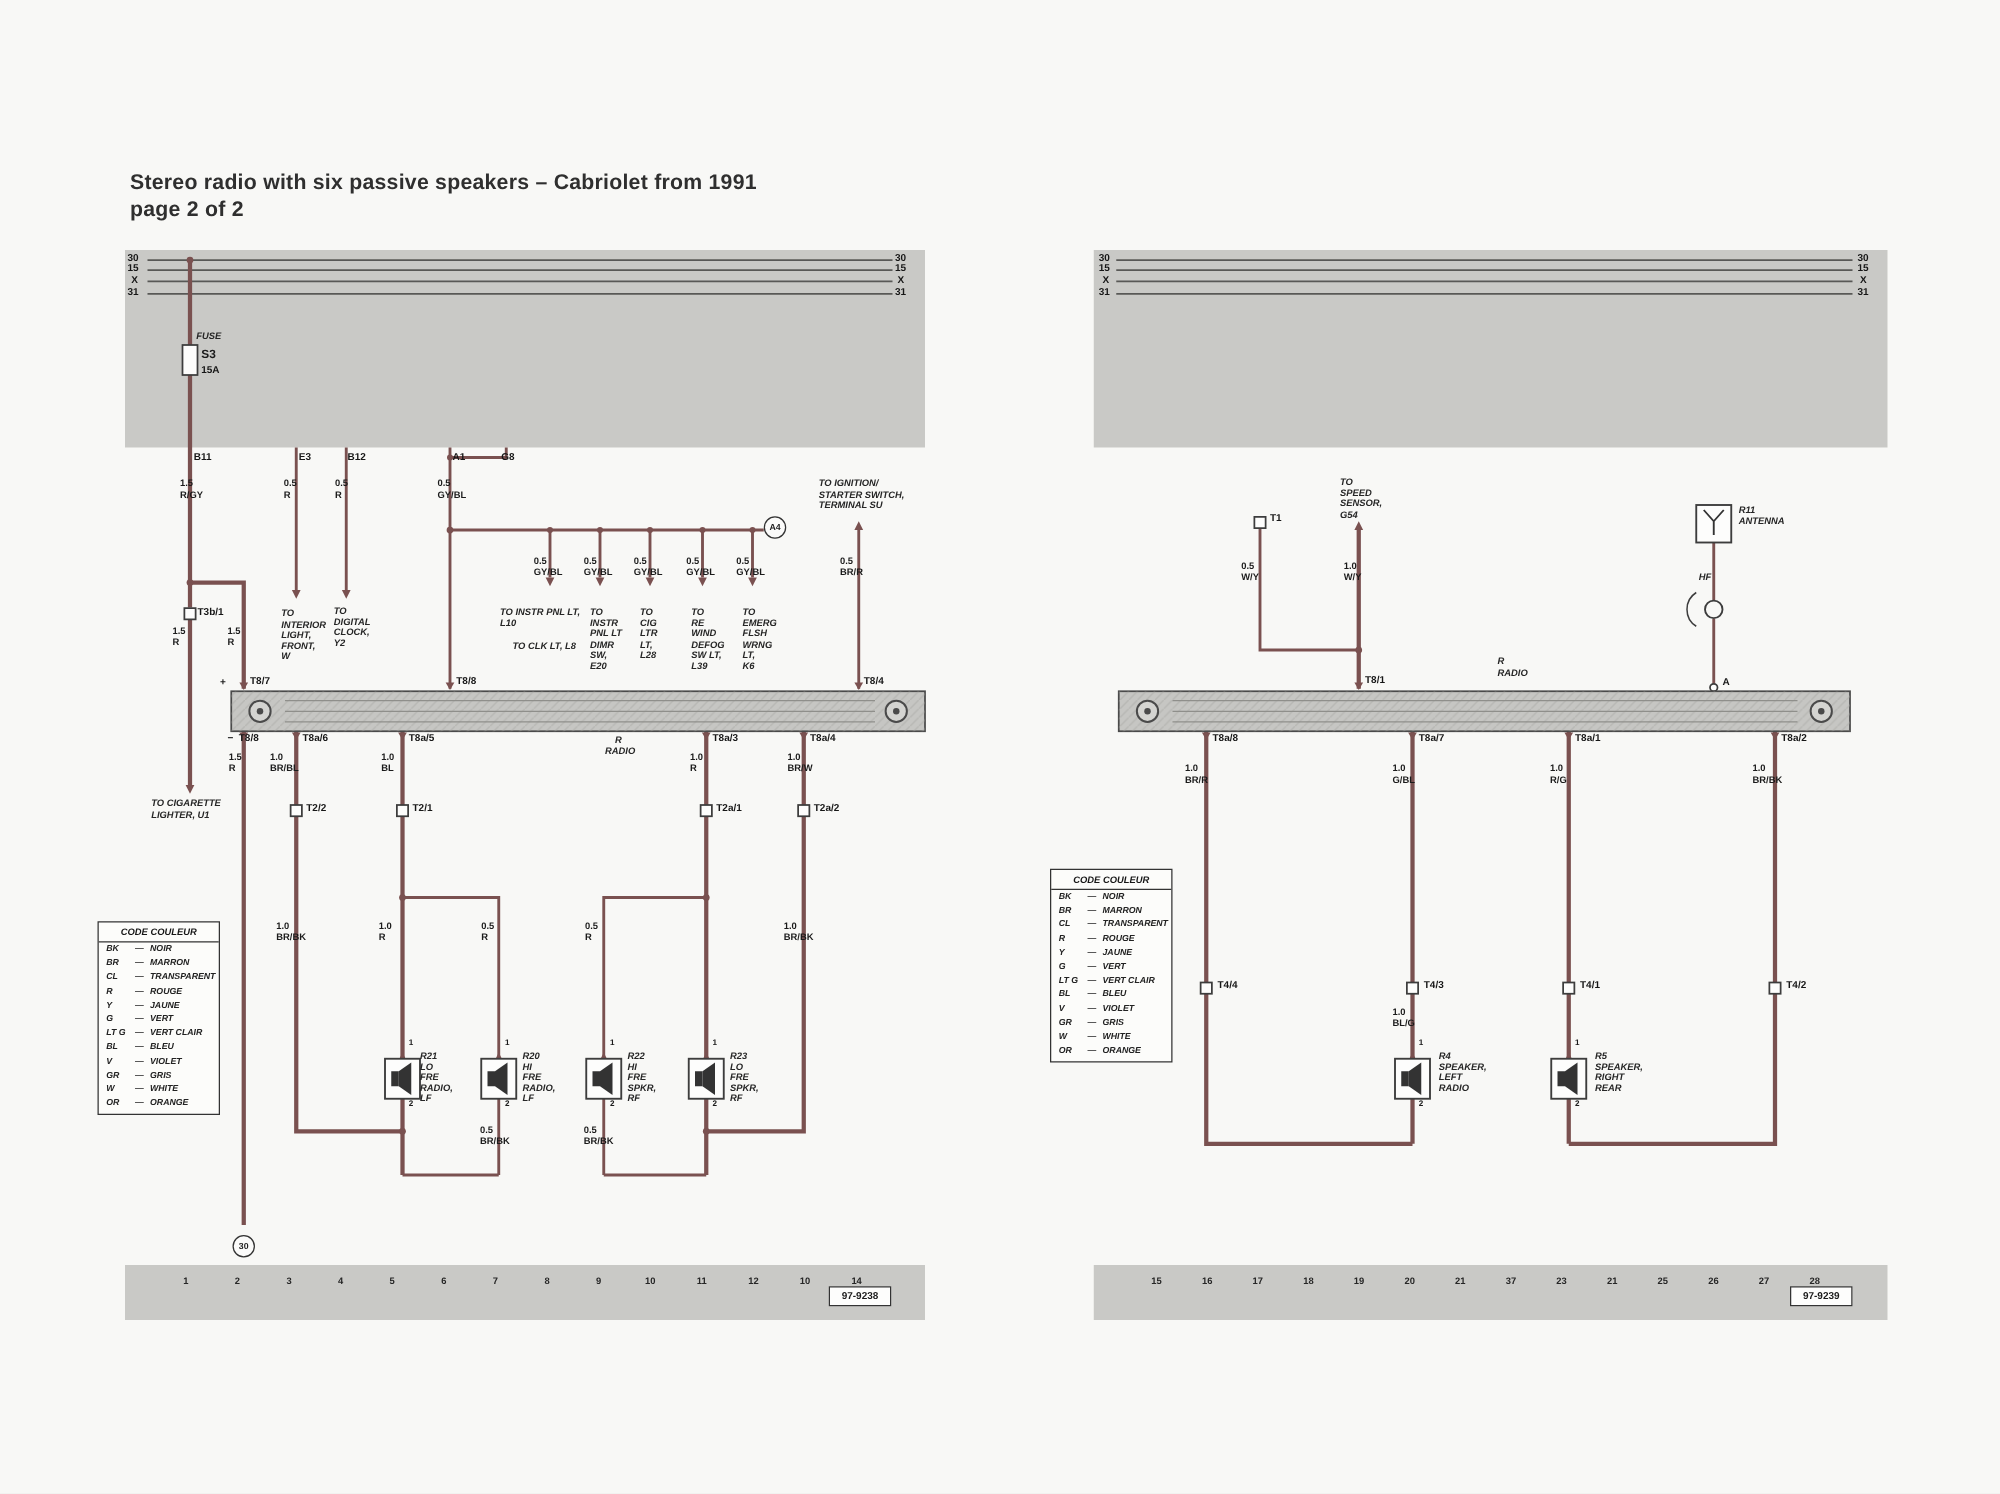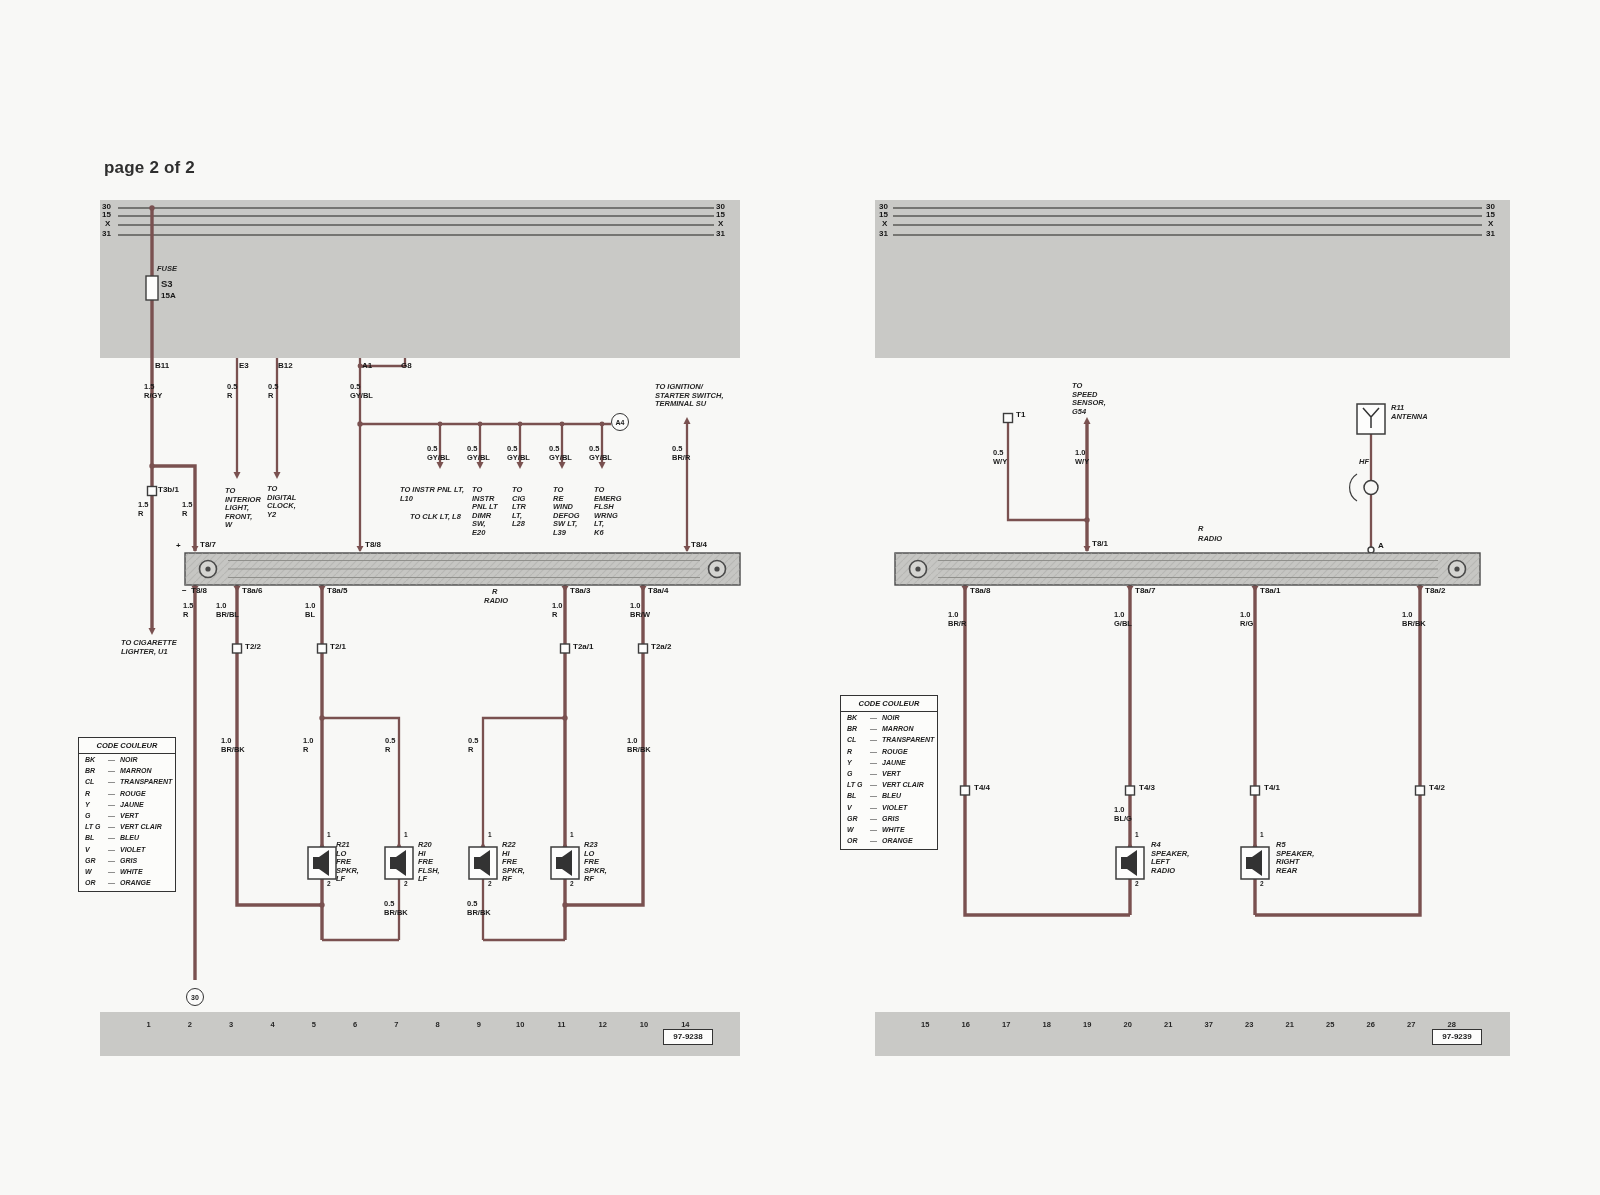--- a/index.html
+++ b/index.html
@@ -211,20 +211,21 @@
       <rect x="1121" y="857" width="6" height="12" class="glyph"></rect>
       <polygon class="glyph" points="1127,857 1137,850 1137,876 1127,869"></polygon>
     </g>
     <g>
       <rect x="1241" y="847" width="28" height="32" class="box"></rect>
       <rect x="1246" y="857" width="6" height="12" class="glyph"></rect>
       <polygon class="glyph" points="1252,857 1262,850 1262,876 1252,869"></polygon>
     </g>
   </svg>
 
+  <div class="title" style="left:104px;top:136px">Stereo radio with six passive speakers – Cabriolet from 1991</div>
   <div class="title" style="left:104px;top:158px">page 2 of 2</div>
 
   <div class="lb tm" style="left:102px;top:202px">30</div>
   <div class="lb tm" style="left:102px;top:210px">15</div>
   <div class="lb tm" style="left:105px;top:219px">X</div>
   <div class="lb tm" style="left:102px;top:229px">31</div>
   <div class="lb tm" style="left:716px;top:202px">30</div>
   <div class="lb tm" style="left:716px;top:210px">15</div>
   <div class="lb tm" style="left:718px;top:219px">X</div>
   <div class="lb tm" style="left:716px;top:229px">31</div>
@@ -354,26 +355,26 @@
   <div class="lb" style="left:385px;top:737px">0.5
 R</div>
   <div class="lb" style="left:468px;top:737px">0.5
 R</div>
   <div class="lb" style="left:627px;top:737px">1.0
 BR/BK</div>
 
   <div class="lb it" style="left:336px;top:841px">R21
 LO
 FRE
-SPKR,
+RADIO,
 LF</div>
   <div class="lb it" style="left:418px;top:841px">R20
 HI
 FRE
-FLSH,
+RADIO,
 LF</div>
   <div class="lb it" style="left:502px;top:841px">R22
 HI
 FRE
 SPKR,
 RF</div>
   <div class="lb it" style="left:584px;top:841px">R23
 LO
 FRE
 SPKR,

